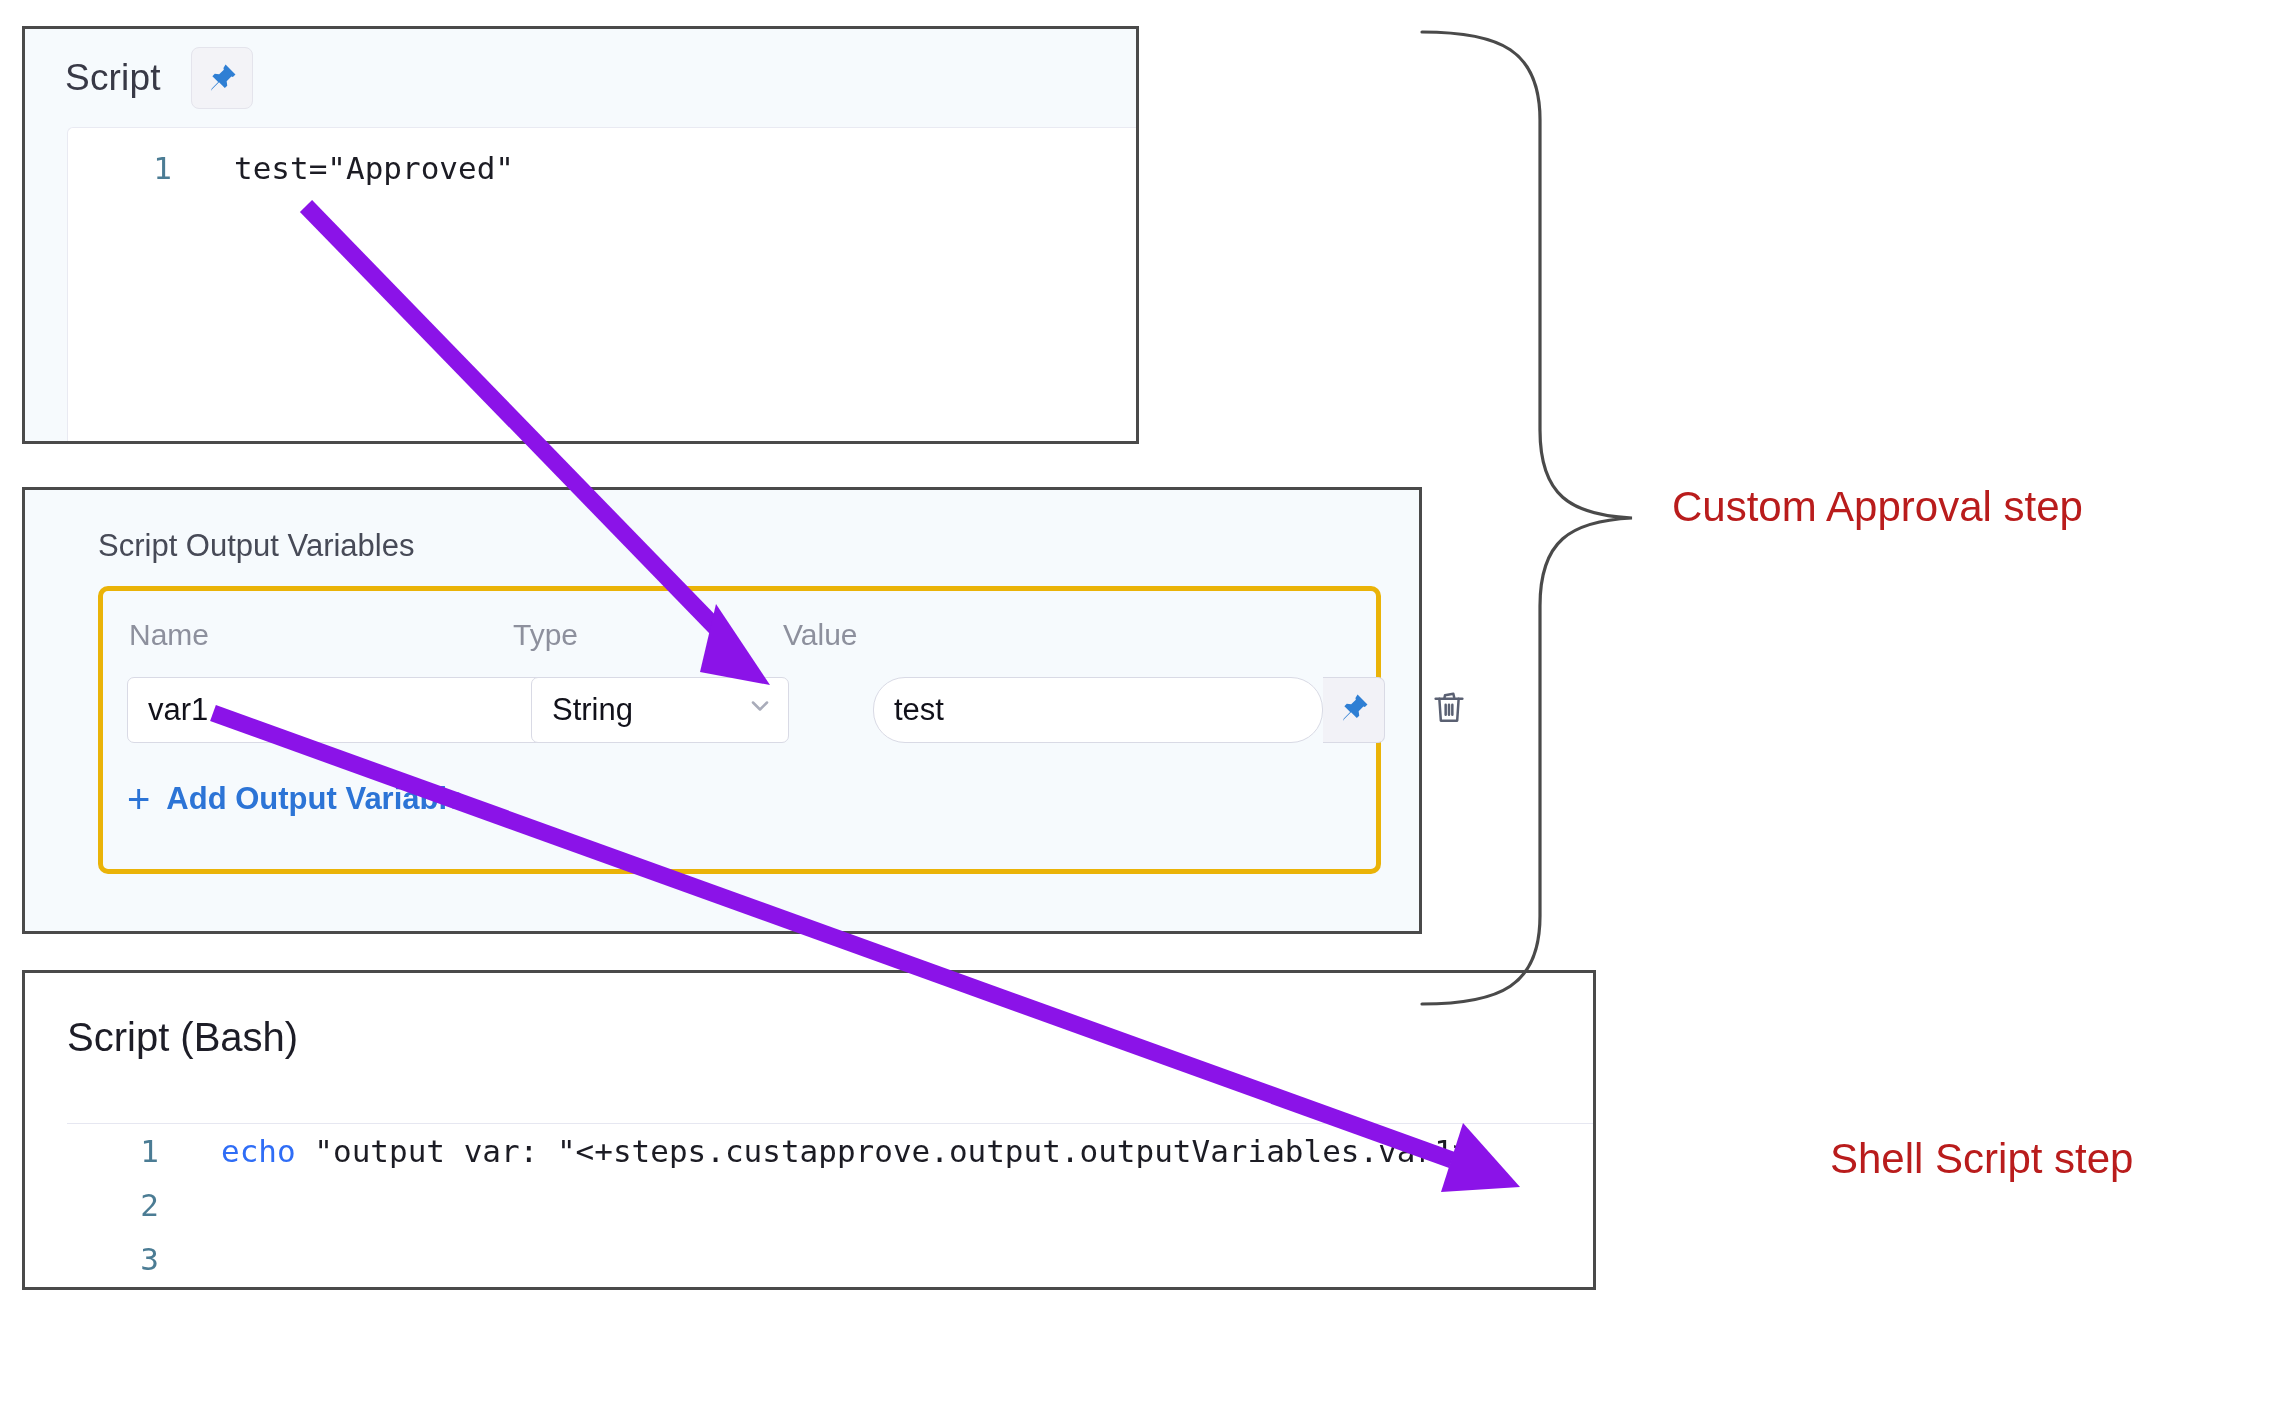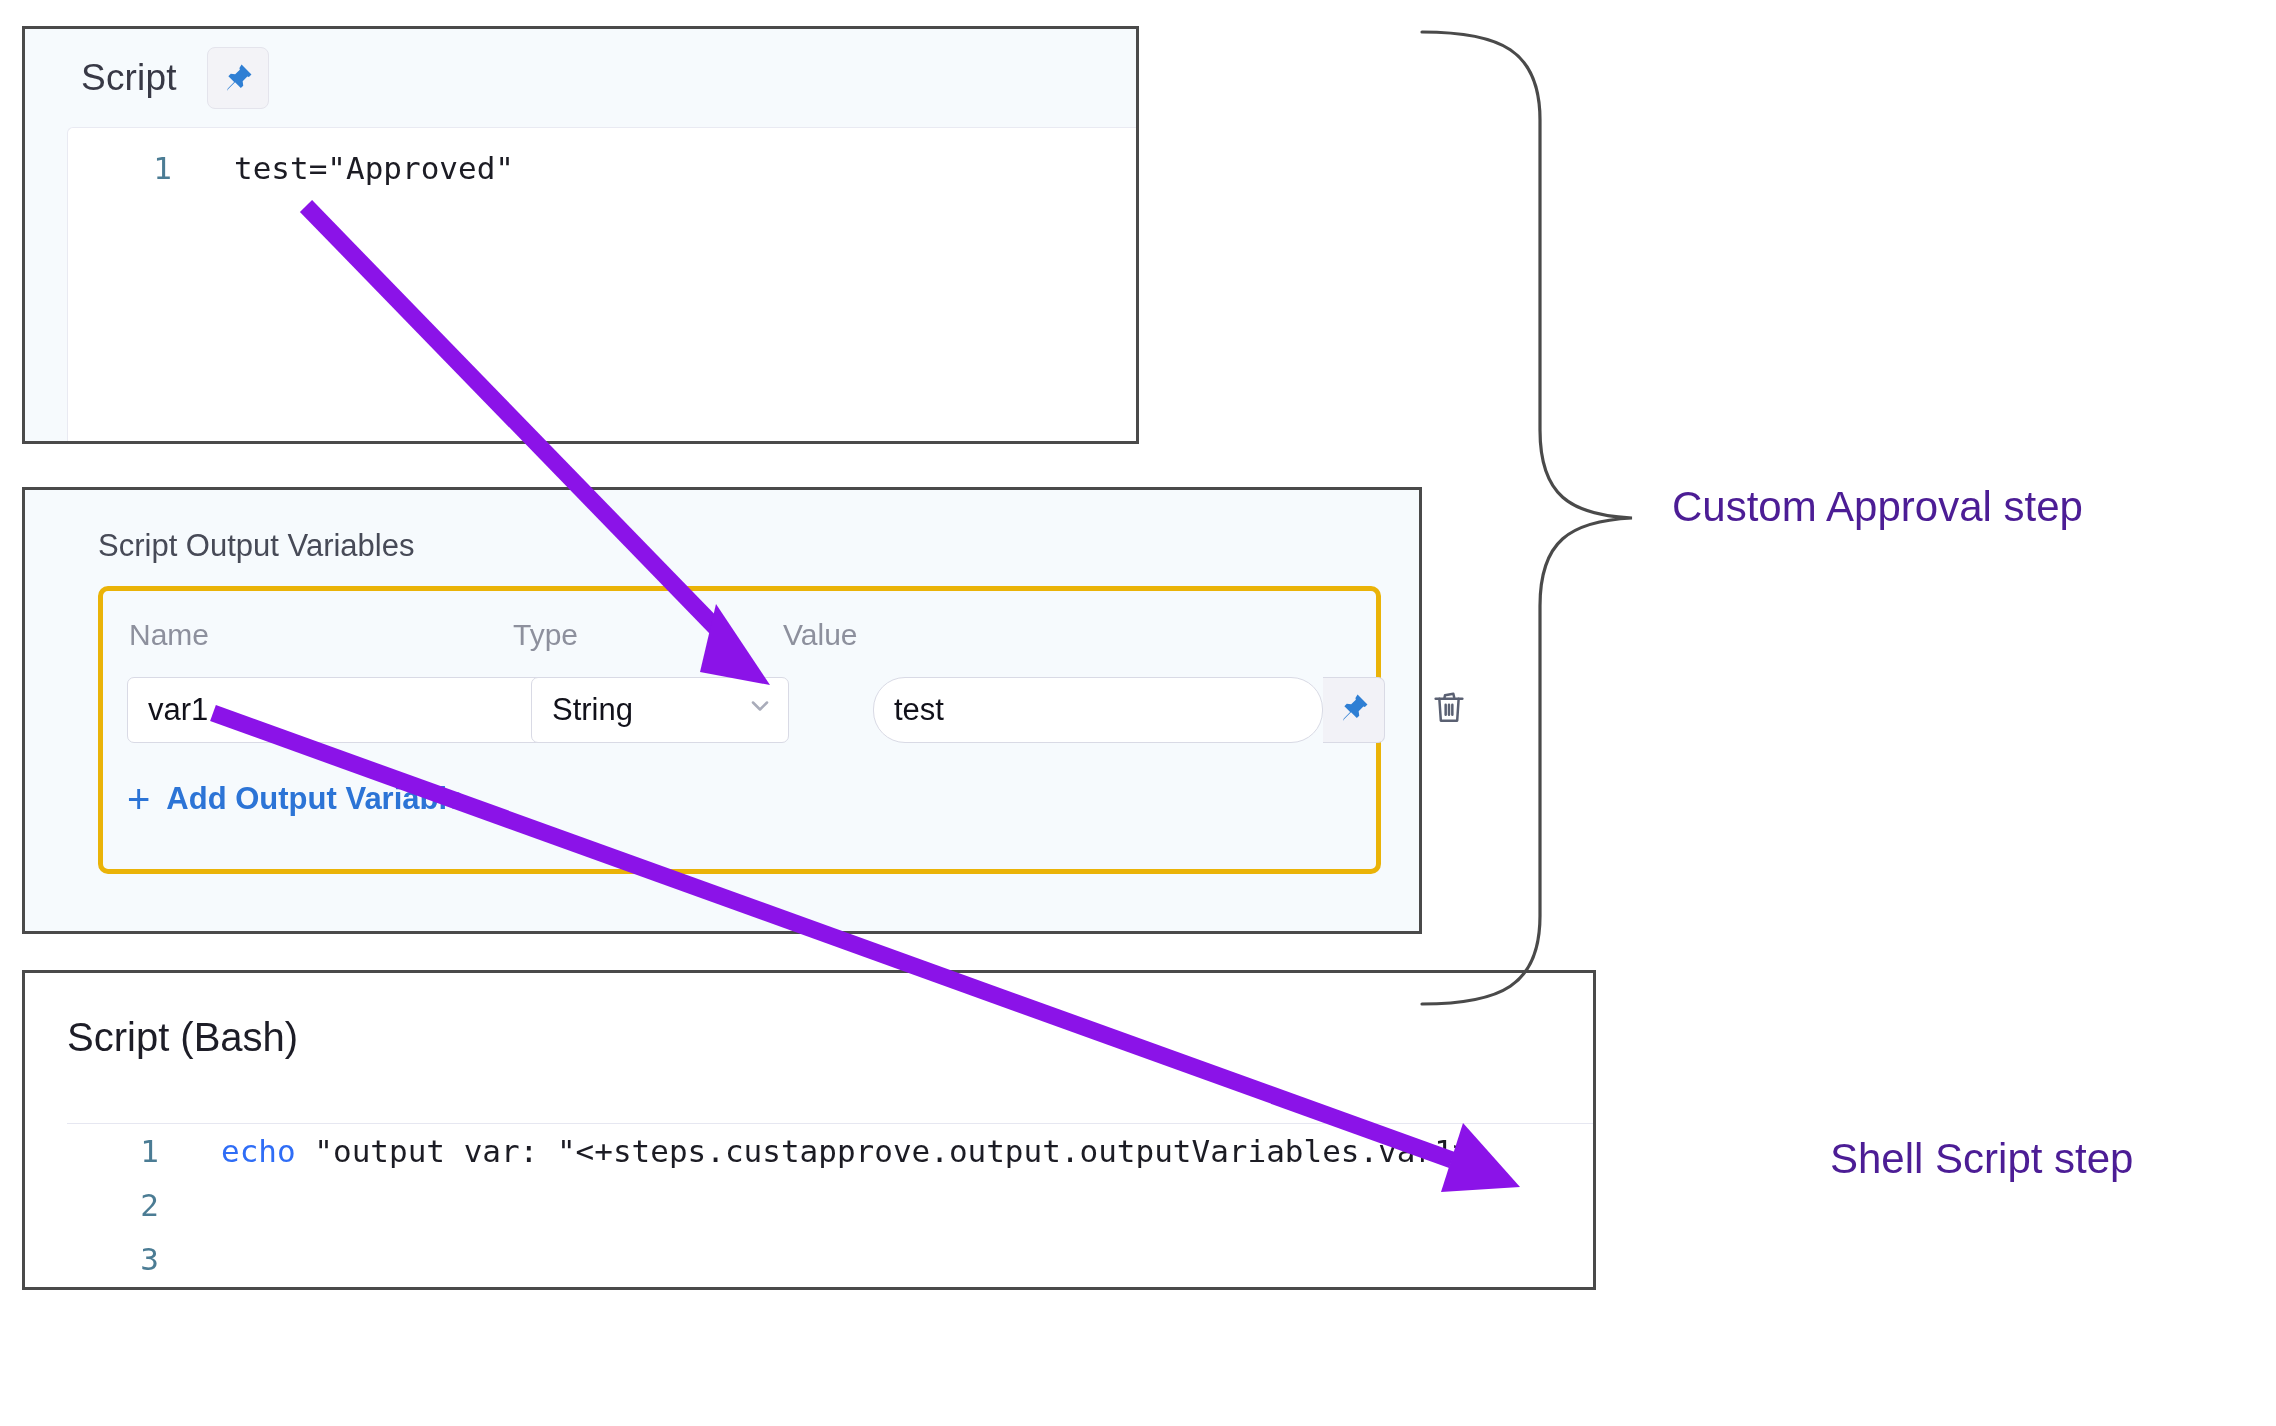--- a/index.html
+++ b/index.html
@@ -31,21 +31,21 @@
     border: 3px solid #4a4a4a;
     box-sizing: border-box;
   }
   #script-panel-header {
     position: absolute;
     left: 0; top: 0;
     width: 100%;
     height: 98px;
     display: flex;
     align-items: center;
-    padding-left: 56px;
+    padding-left: 40px;
     box-sizing: border-box;
   }
   #script-panel-title {
     font-size: 37px;
     color: #383946;
     letter-spacing: .2px;
   }
   .pin-btn {
     width: 62px;
     height: 62px;
@@ -240,21 +240,21 @@
     position: absolute;
     left: 1380px;
     top: 10px;
     width: 300px;
     height: 1030px;
     pointer-events: none;
   }
   .anno-label {
     position: absolute;
     font-size: 42px;
-    color: #4c1d95;
+    color: #b91c1c;
     white-space: nowrap;
   }
   #label-custom-approval { left: 1672px; top: 483px; }
   #label-shell-script    { left: 1830px; top: 1135px; }
 
   
   #arrows {
     position: absolute;
     left: 0; top: 0;
     width: 2276px;

